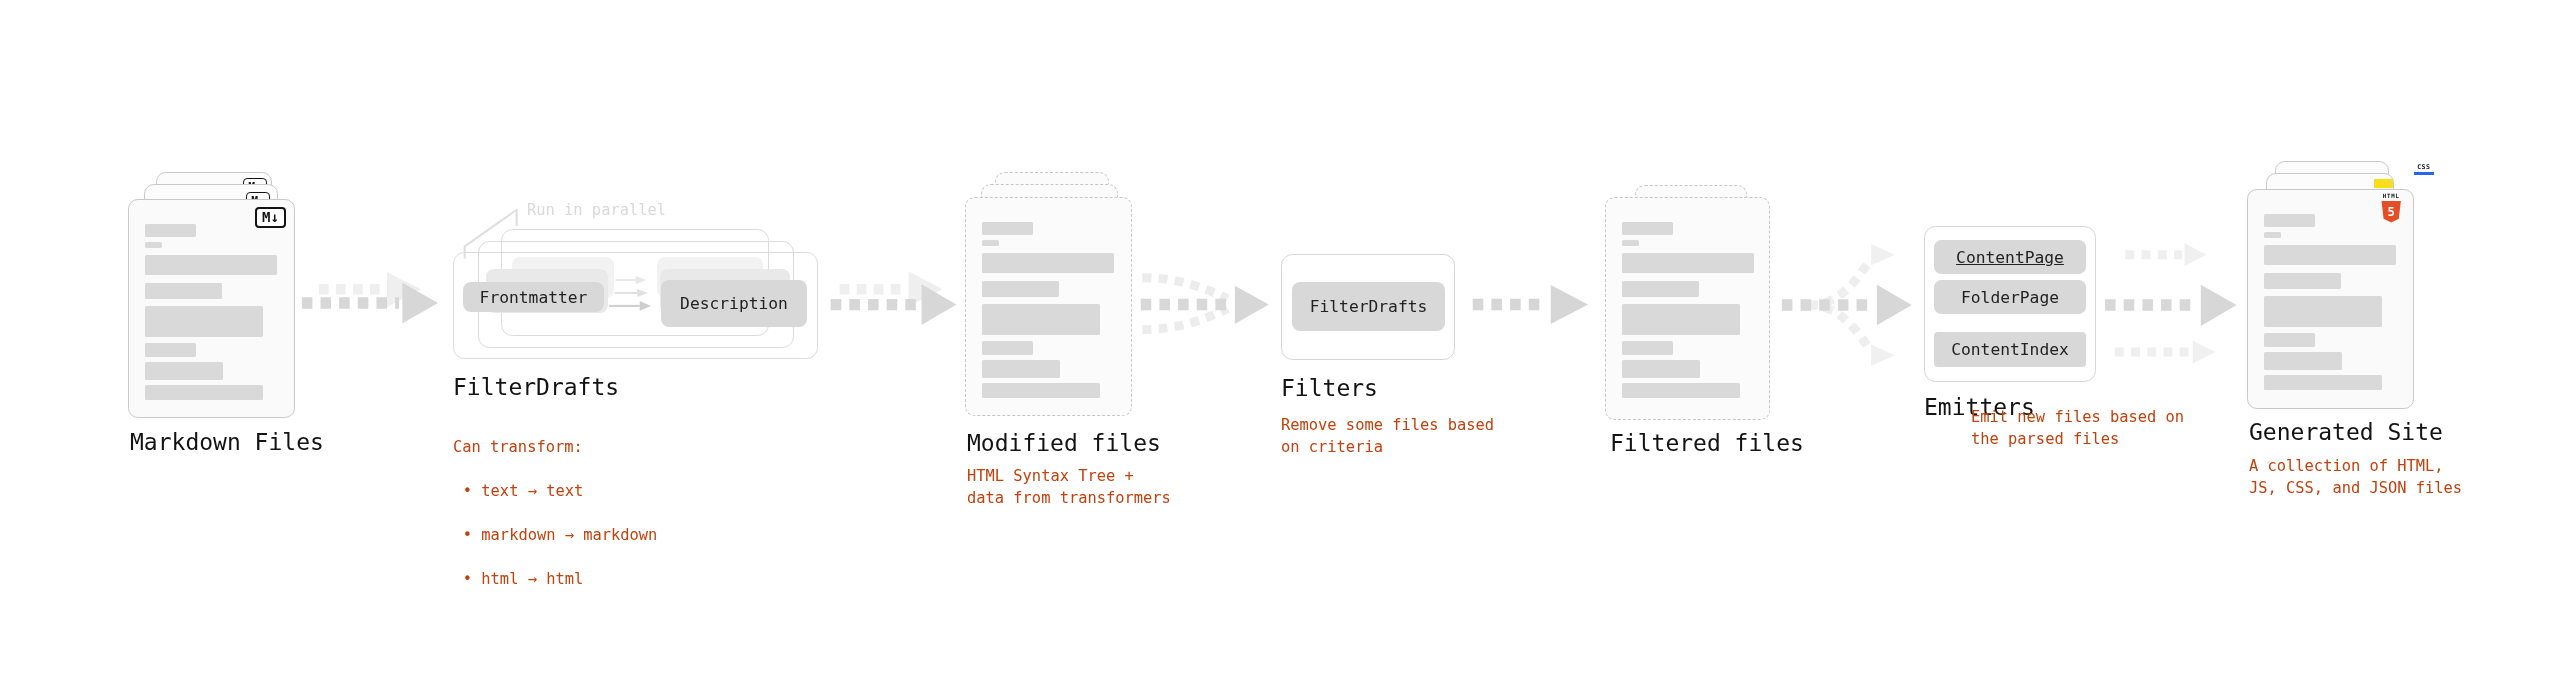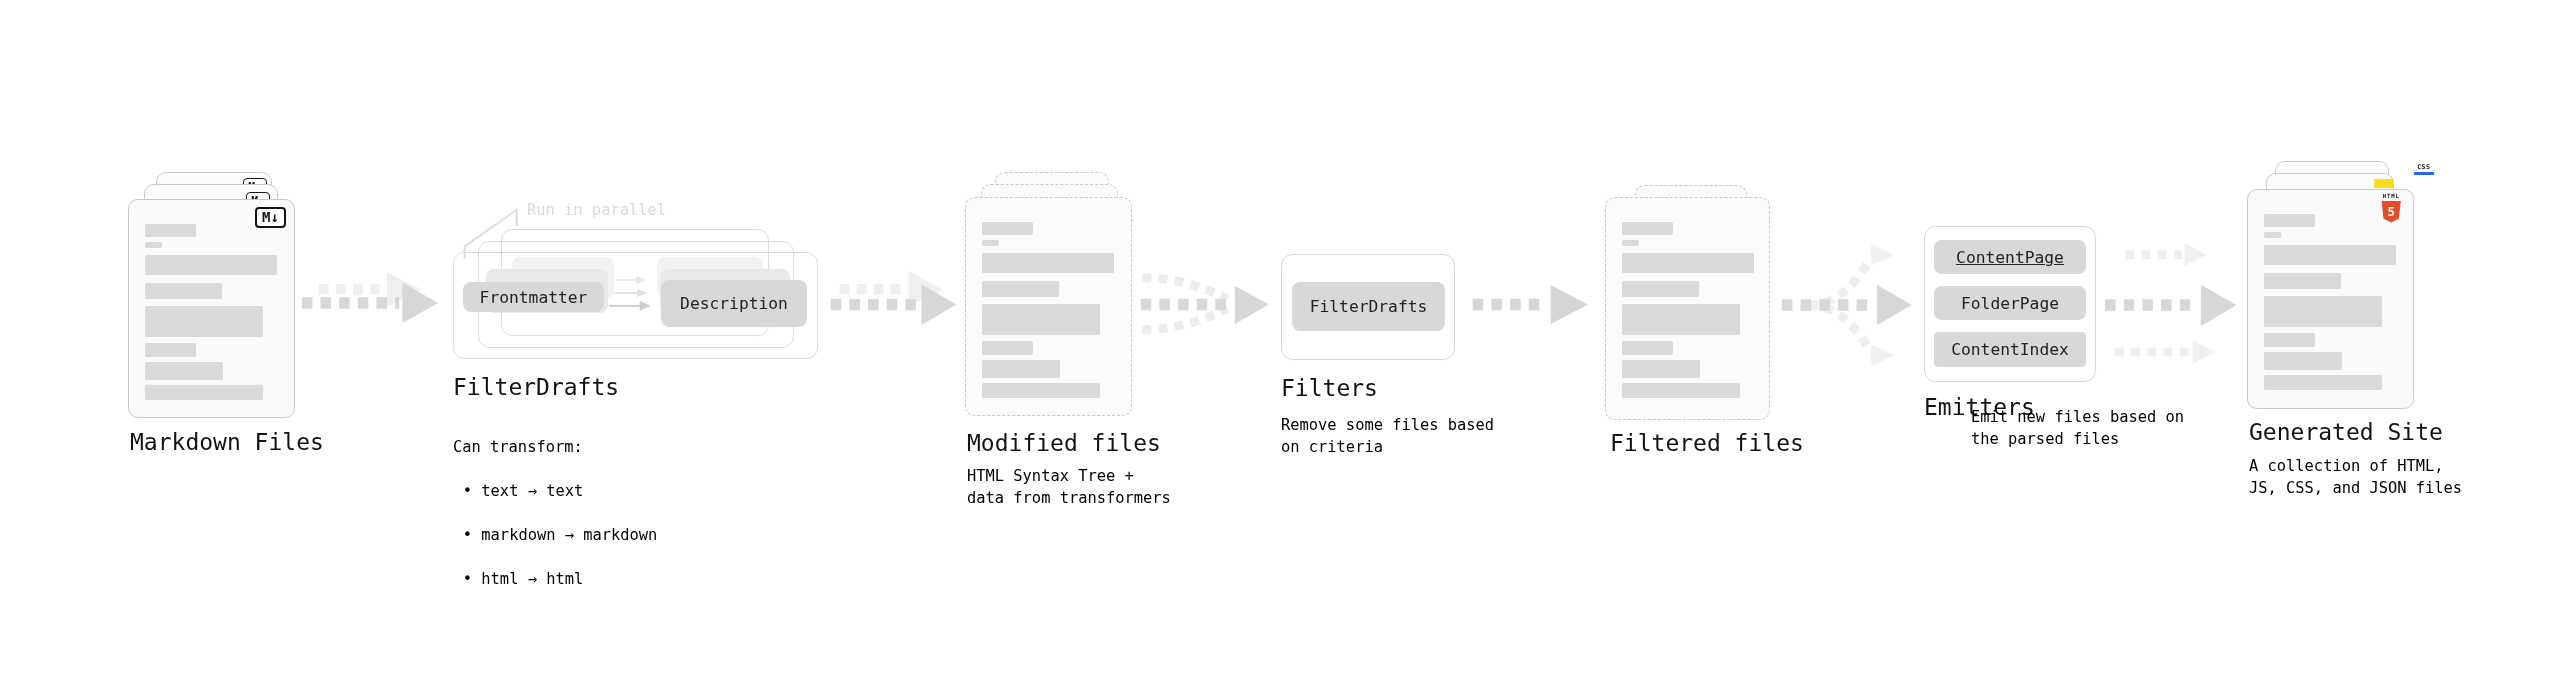--- a/index.html
+++ b/index.html
@@ -19,21 +19,21 @@
   .md-badge.small{width:24.4px;height:18px;font-size:11.4px;border-width:1.6px;}
   
   .frame{position:absolute;border:1.6px solid #dcdcdc;border-radius:11.4px;background:transparent;box-sizing:border-box;}
   .pill{position:absolute;background:#d8d8d8;border-radius:8.1px;display:flex;align-items:center;justify-content:center;
     font-size:16.3px;color:#222;white-space:nowrap;}
   .pill.g1{background:#e9e9e9;}
   .pill.g2{background:#f2f2f2;}
   .panel{position:absolute;border:1.6px solid #d6d6d6;border-radius:11.4px;background:#ffffff;box-sizing:border-box;}
   
   .stage-title{position:absolute;font-size:23px;line-height:23px;color:#131313;white-space:nowrap;}
-  .stage-desc{position:absolute;font-size:15.4px;line-height:22px;color:#000000;white-space:pre-line;}
+  .stage-desc{position:absolute;font-size:15.4px;line-height:22px;color:#c2410c;white-space:pre-line;}
   .note{position:absolute;font-size:15.4px;color:#d9d9d9;white-space:nowrap;}
   .bullet-line{white-space:pre;}
   
   .css-badge{position:absolute;background:#fff;width:19.5px;height:11.4px;text-align:center;margin-left:48px;}
   .css-badge .css-word{font-size:6.5px;line-height:7.3px;font-weight:bold;color:#111;letter-spacing:0.4px;}
   .css-badge .css-bar{height:2.4px;background:#2965f1;margin-top:0.8px;}
   .js-badge{position:absolute;background:#f7df1e;width:18.7px;height:9px;}
   .html5-icon{position:absolute;width:24.4px;text-align:center;}
   .html5-word{font-size:5.7px;line-height:7.3px;font-weight:bold;color:#111;letter-spacing:0.8px;}
   .html5-shield{width:19.5px;height:22px;margin:0 auto;background:#e44d26;color:#ffffff;
@@ -170,21 +170,21 @@
     <path d="M40,85 C75,85 95,110 112,135" fill="none" stroke="#eeeeee" stroke-width="11" stroke-dasharray="11 9"></path>
     <line x1="7" y1="85" x2="120" y2="85" stroke="#d8d8d8" stroke-width="14" stroke-dasharray="13 10"></line>
     <polygon points="124,60 124,110 167,85" fill="#d7d7d7"></polygon>
     <polygon points="117,10 117,36 146,23" fill="#f0f0f0"></polygon>
     <polygon points="117,134 117,160 146,147" fill="#f0f0f0"></polygon>
   </svg>
 
   <div>
     <div class="panel" style="left:1924px;top:226px;width:172px;height:156px;"></div>
     <div class="pill" style="left:1934px;top:240px;width:152px;height:34px;border-radius:7.3px;text-decoration:underline;">ContentPage</div>
-    <div class="pill" style="left:1934px;top:286px;width:152px;height:34px;border-radius:7.3px;">FolderPage</div>
+    <div class="pill" style="left:1934px;top:280px;width:152px;height:34px;border-radius:7.3px;">FolderPage</div>
     <div class="pill" style="left:1934px;top:332px;width:152px;height:35px;border-radius:4px;">ContentIndex</div>
     <div class="stage-title" style="left:1924px;top:396px;">Emitters</div>
     <div class="stage-desc" style="left:1924px;top:406px;margin-left:47px;">Emit new files based on
 the parsed files</div>
   </div>
 
   <svg style="left:2101px;top:236px;" width="142" height="142" viewBox="0 0 175 175">
     <line x1="30" y1="23" x2="100" y2="23" stroke="#efefef" stroke-width="11" stroke-dasharray="11 9"></line>
     <polygon points="103,9 103,37 130,23" fill="#f0f0f0"></polygon>
     <line x1="5" y1="85" x2="118" y2="85" stroke="#d8d8d8" stroke-width="14" stroke-dasharray="13 10"></line>

